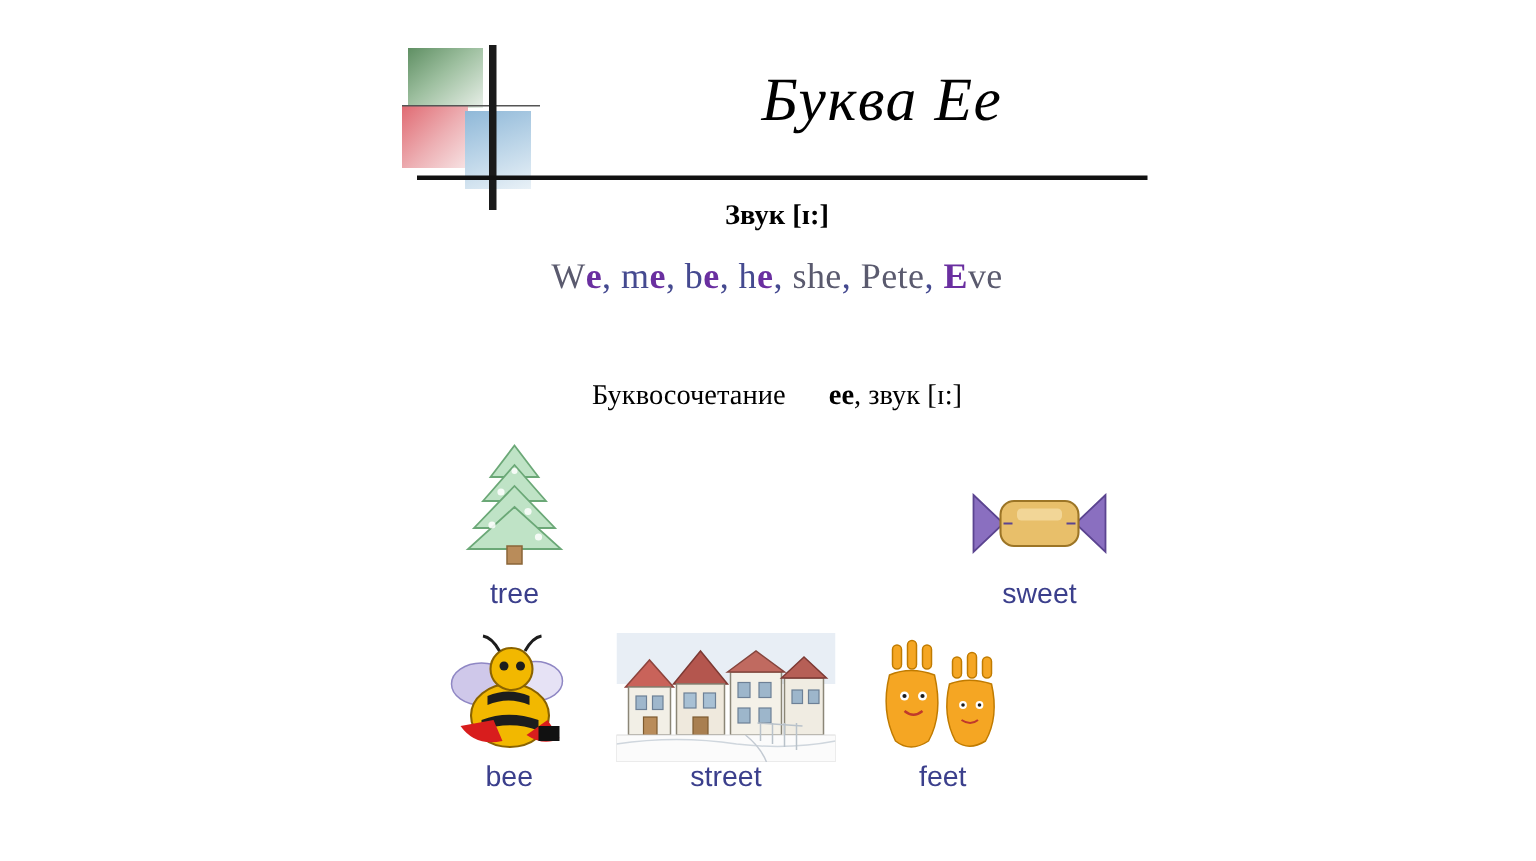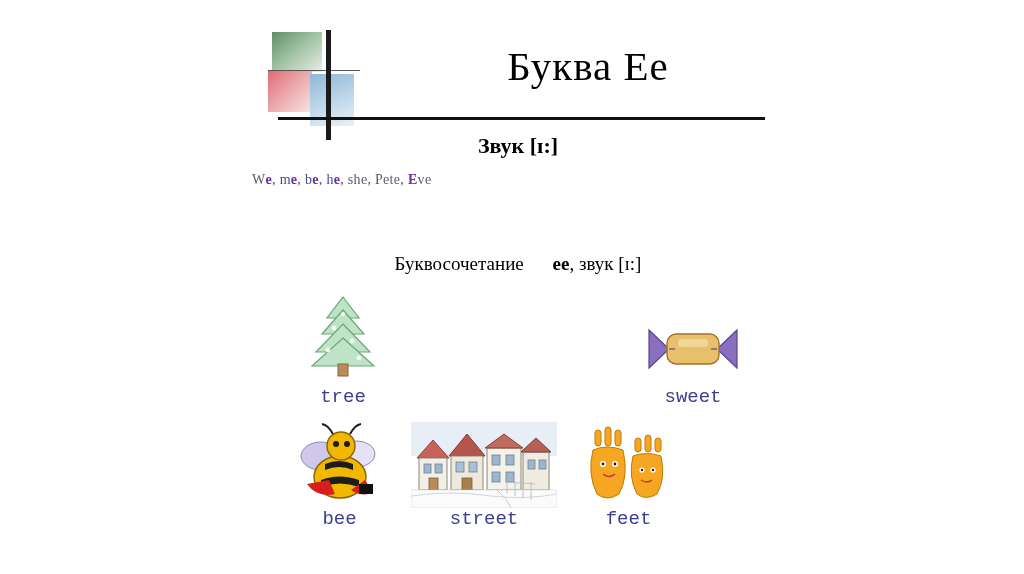--- a/index.html
+++ b/index.html
@@ -87,48 +87,49 @@
   .title {
     position: absolute;
     left: 150px;
     top: 22px;
     width: 340px;
     text-align: center;
     font-size: 41px;
     letter-spacing: 1px;
     color: #000000;
     font-family: "Liberation Serif", serif;
+    font-style: italic;
   }
   .rule {
     position: absolute;
     left: 10px;
     top: 97px;
     width: 487px;
     height: 3px;
     background: #111111;
   }
 
   
   .sound-label {
     position: absolute;
     left: 268px;
     top: 133px;
     width: 500px;
     text-align: center;
-    font-size: 22px;
+    font-size: 19px;
     font-weight: bold;
     color: #000000;
   }
   .words-line {
     position: absolute;
-    left: 252px;
+    left: 268px;
     top: 172px;
     width: 500px;
-    text-align: left;
-    font-size: 14px;
+    text-align: center;
+    font-size: 24px;
     color: #3b3f8c;
     letter-spacing: 0.3px;
   }
   .words-line .ltr {
     color: #6a2fa0;
     font-weight: bold;
   }
   .words-line .plain {
     color: #454a90;
   }
@@ -174,21 +175,21 @@
   .art {
     height: 86px;
     display: flex;
     align-items: flex-end;
     justify-content: center;
   }
   .caption {
     margin-top: 8px;
     font-size: 19px;
     color: #3b3f8c;
-    font-family: Liberation Mono, monospace;
+    font-family: Liberation Sans, sans-serif;
   }
   .row-2 .caption { margin-top: 0; }
 </style>
 </head>
 <body>
 
 <div class="stage">
   <div class="slide">
 
     <div class="header">

